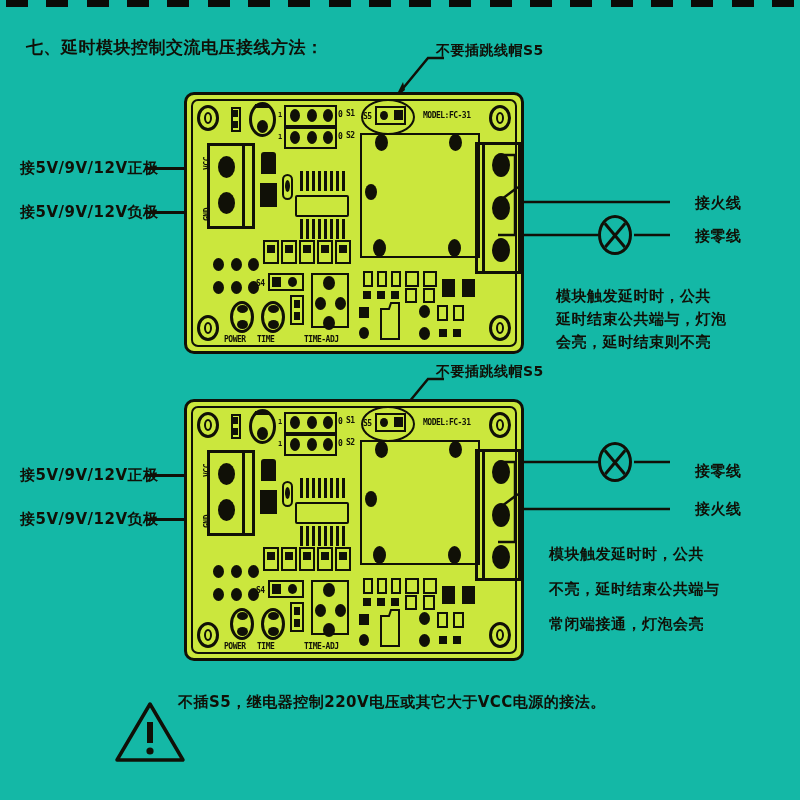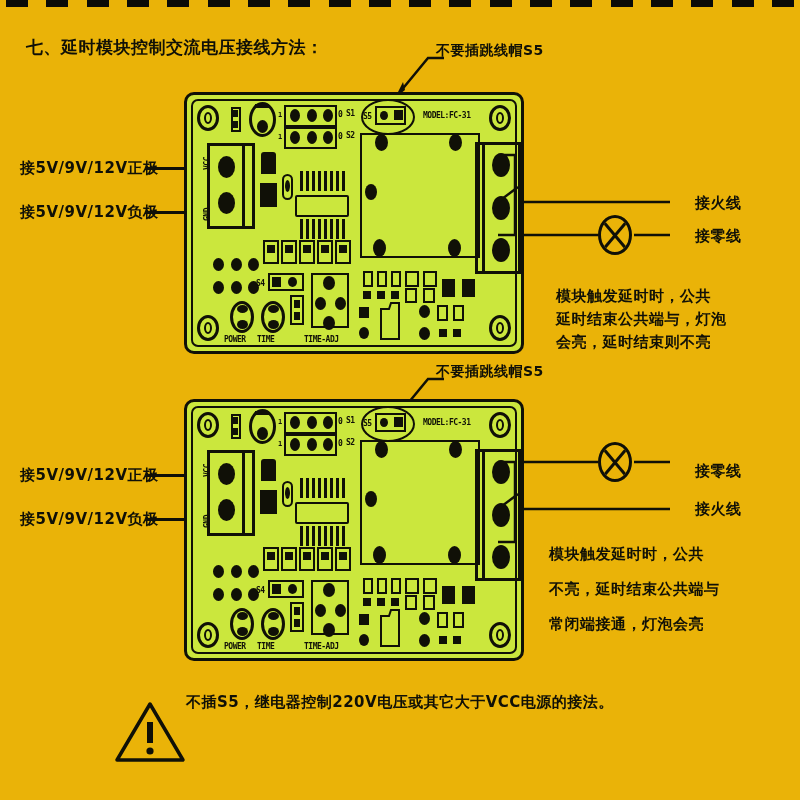--- a/index.html
+++ b/index.html
@@ -10,21 +10,21 @@
   body {
     width: 800px;
     height: 800px;
     overflow: hidden;
     position: relative;
     font-family: "DejaVu Sans", sans-serif;
   }
   .page {
     position: absolute;
     inset: 0;
-    background: #eab308;
+    background: #14b8a6;
   }
   
   .dash-strip {
     position: absolute;
     top: 0; left: 0;
     width: 800px; height: 9px;
     display: flex;
     justify-content: space-between;
     padding: 0 6px;
     box-sizing: border-box;
@@ -625,17 +625,17 @@
     <div>不亮，延时结束公共端与</div>
     <div>常闭端接通，灯泡会亮</div>
   </div>
 
   <svg class="warn" style="left:114px; top:700px;" viewBox="0 0 72 64">
     <path d="M36,4 L69,60 L3,60 Z" stroke="#101007" stroke-width="3.5" fill="none" stroke-linejoin="round"></path>
     <rect x="33" y="22" width="6" height="21" fill="#101007"></rect>
     <circle cx="36" cy="51" r="3.6" fill="#101007"></circle>
   </svg>
 
-  <div class="cn footer" style="left:186px; top:683px;">
+  <div class="cn footer" style="left:178px; top:683px;">
     <div>不插S5，继电器控制220V电压或其它大于VCC电源的接法。</div>
   </div>
 
 </div>
 
 </body></html>

